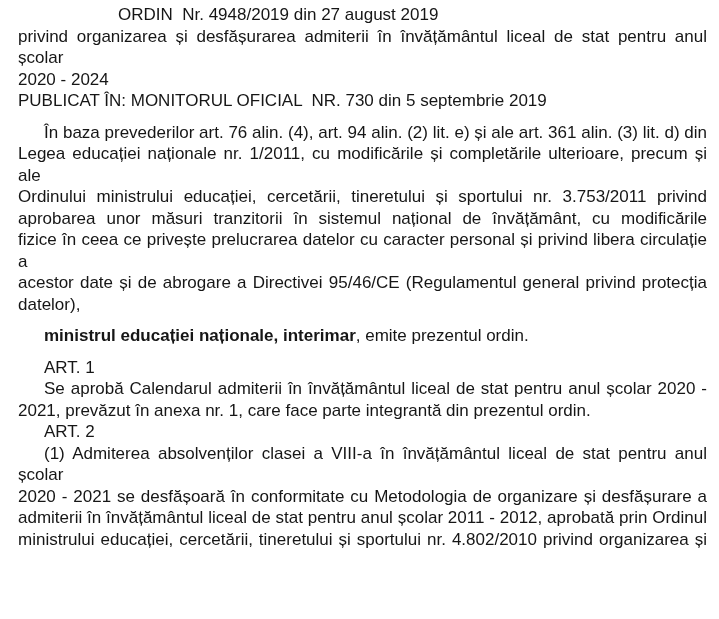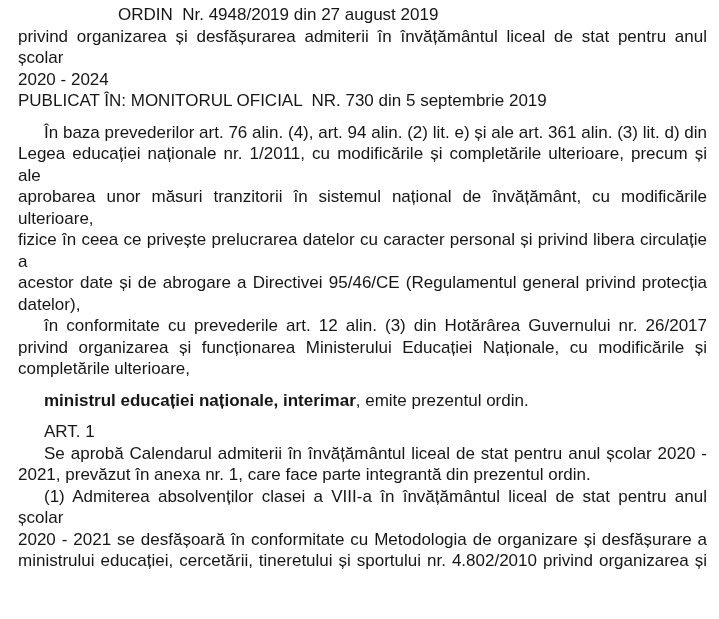--- a/index.html
+++ b/index.html
@@ -46,42 +46,41 @@
       <div class="block">
         <div class="line stretch">privind organizarea și desfășurarea admiterii în învățământul liceal de stat pentru anul școlar</div>
         <div class="line">2020 - 2024</div>
       </div>
       <div class="block">
         <div class="line">PUBLICAT ÎN: MONITORUL OFICIAL  NR. 730 din 5 septembrie 2019</div>
       </div>
       <div class="block gap-above">
         <div class="line stretch first-indent">În baza prevederilor art. 76 alin. (4), art. 94 alin. (2) lit. e) și ale art. 361 alin. (3) lit. d) din</div>
         <div class="line stretch">Legea educației naționale nr. 1/2011, cu modificările și completările ulterioare, precum și ale</div>
+        <div class="line stretch">Ordinului ministrului educației, cercetării, tineretului și sportului nr. 3.753/2011 privind</div>
         <div class="line stretch">aprobarea unor măsuri tranzitorii în sistemul național de învățământ, cu modificările</div>
-        <div class="line">ulterioare,</div>
       </div>
       <div class="block">
         <div class="line stretch">fizice în ceea ce privește prelucrarea datelor cu caracter personal și privind libera circulație a</div>
         <div class="line stretch">acestor date și de abrogare a Directivei 95/46/CE (Regulamentul general privind protecția</div>
         <div class="line">datelor),</div>
-      </div>
-      <div class="block">
-        <div class="line stretch first-indent">în conformitate cu prevederile art. 12 alin. (3) din Hotărârea Guvernului nr. 26/2017</div>
-        <div class="line stretch">privind organizarea și funcționarea Ministerului Educației Naționale, cu modificările și</div>
-        <div class="line">completările ulterioare,</div>
       </div>
       <div class="block gap-above">
         <div class="line first-indent"><span class="bold">ministrul educației naționale, interimar</span><span>, emite prezentul ordin.</span></div>
       </div>
       <div class="block gap-above">
         <div class="line first-indent">ART. 1</div>
       </div>
       <div class="block">
         <div class="line stretch first-indent">Se aprobă Calendarul admiterii în învățământul liceal de stat pentru anul școlar 2020 -</div>
         <div class="line">2021, prevăzut în anexa nr. 1, care face parte integrantă din prezentul ordin.</div>
       </div>
       <div class="block">
+        <div class="line first-indent">ART. 2</div>
+      </div>
+      <div class="block">
         <div class="line stretch first-indent">(1) Admiterea absolvenților clasei a VIII-a în învățământul liceal de stat pentru anul școlar</div>
         <div class="line stretch">2020 - 2021 se desfășoară în conformitate cu Metodologia de organizare și desfășurare a</div>
+        <div class="line stretch">admiterii în învățământul liceal de stat pentru anul școlar 2011 - 2012, aprobată prin Ordinul</div>
         <div class="line stretch">ministrului educației, cercetării, tineretului și sportului nr. 4.802/2010 privind organizarea și</div>
       </div>
     </div>
 </div>
 
 </body></html>

